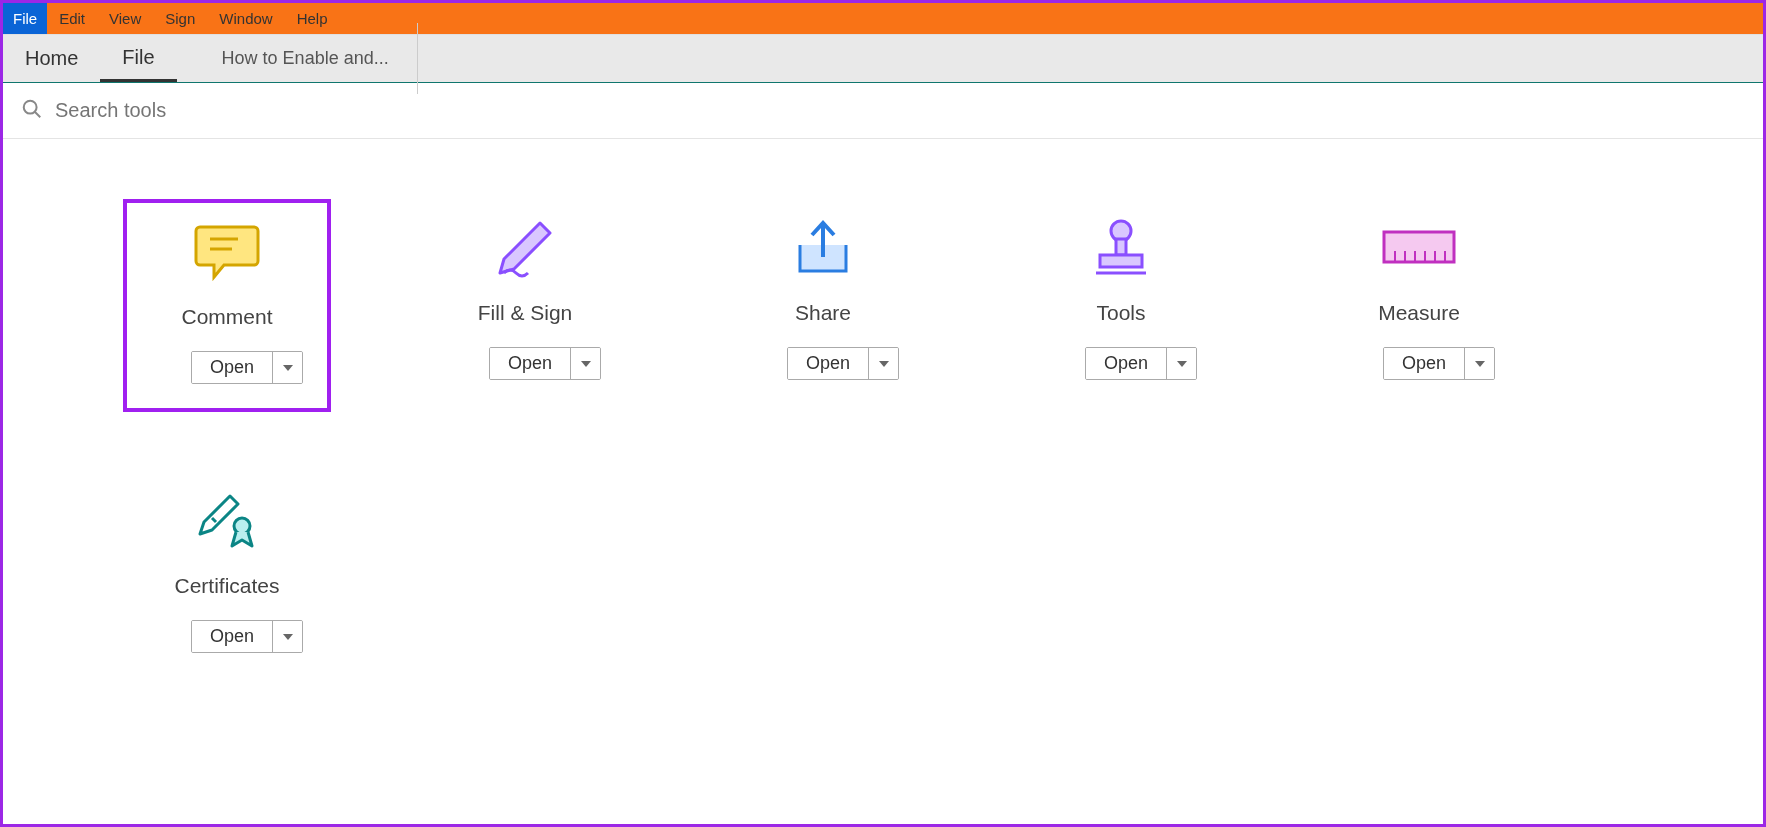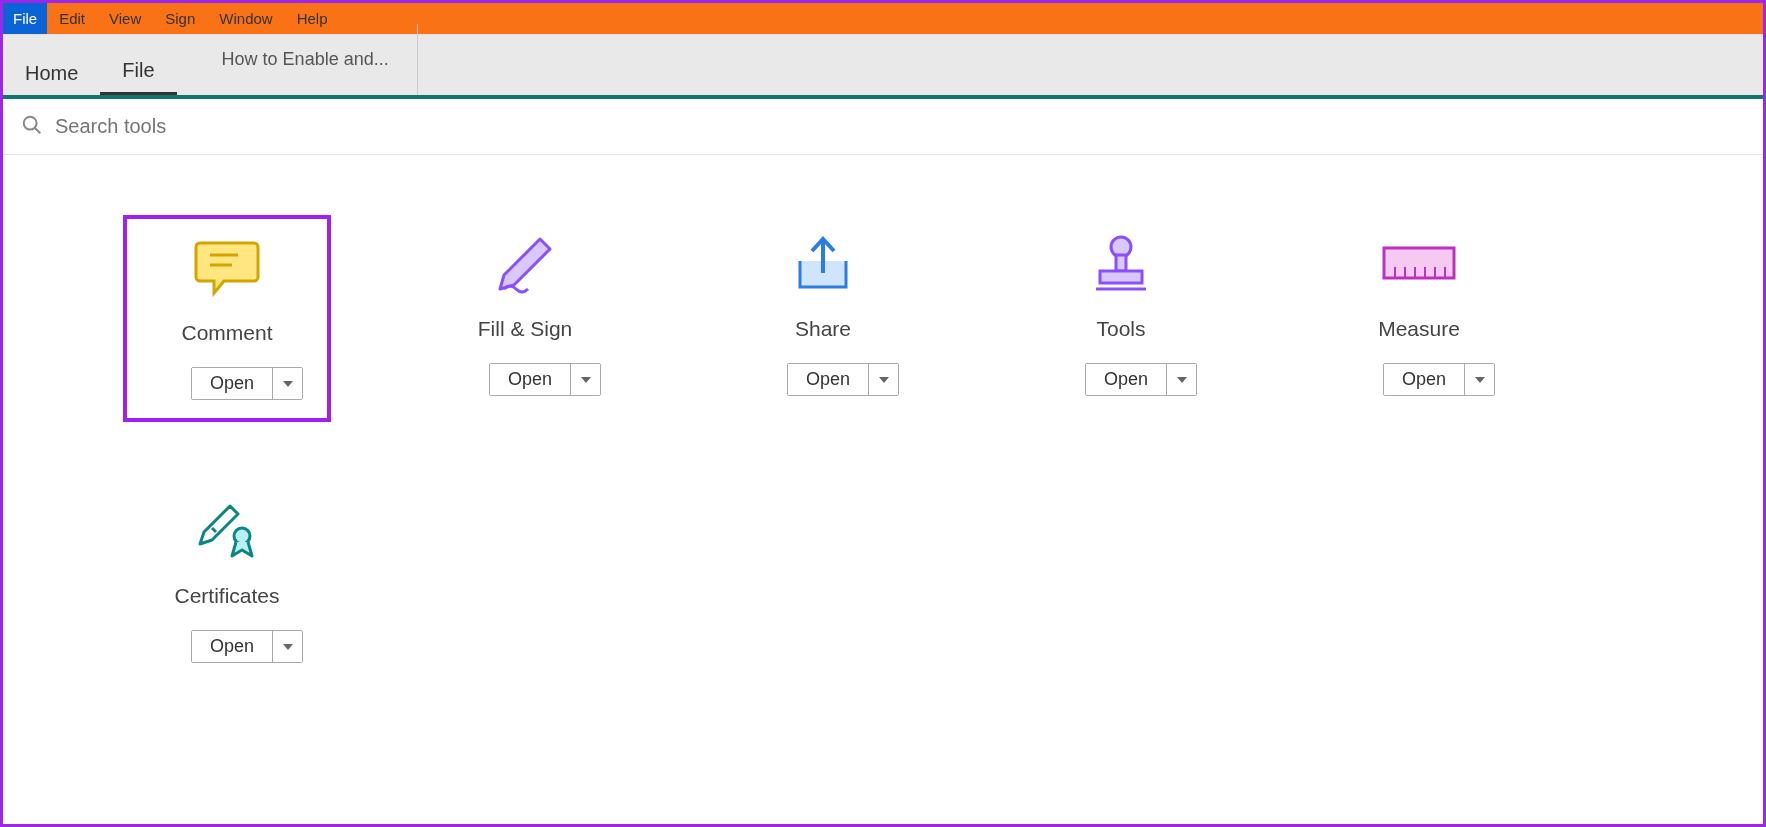--- a/index.html
+++ b/index.html
@@ -28,24 +28,24 @@
   display: flex;
   align-items: center;
 }
 .menubar .menu-item.file {
   background: #0a64d6;
   color: #fff;
   padding: 6px 10px;
 }
 .tabbar {
   display: flex;
-  align-items: flex-end;
-  height: 64px;
+  align-items: center;
+  height: 48px;
   background: #e9e9e9;
-  border-bottom: 4px solid #0f766e;
+  border-bottom: 1px solid #0f766e;
 }
 .tabbar .main-tab {
   padding: 10px 22px;
   font-size: 20px;
   color: #333;
   cursor: pointer;
   display: flex;
   align-items: center;
 }
 .tabbar .main-tab.active {
@@ -87,21 +87,21 @@
 .tool-row {
   display: flex;
   gap: 90px;
   margin-bottom: 60px;
 }
 .tool-card {
   width: 208px;
   display: flex;
   flex-direction: column;
   align-items: center;
-  padding: 10px 0 18px 0;
+  padding: 10px 0 24px 0;
 }
 .tool-card.highlight {
   border: 4px solid #a020f0;
 }
 .tool-icon {
   height: 80px;
   display: flex;
   align-items: center;
   justify-content: center;
   margin-bottom: 12px;

